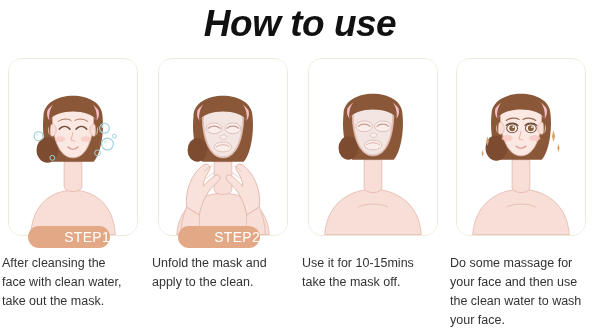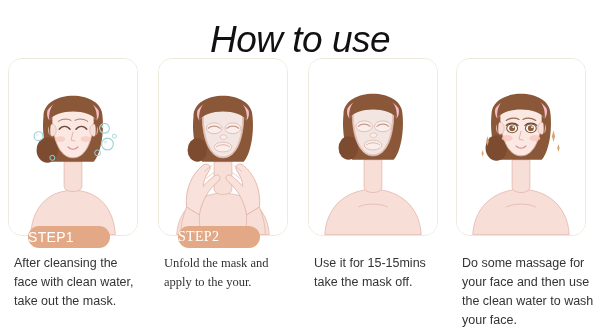--- a/index.html
+++ b/index.html
@@ -19,44 +19,43 @@
   
   .title {
     position: absolute;
     left: 0;
     top: 0;
     width: 600px;
     height: 50px;
     line-height: 48px;
     text-align: center;
     font-size: 37px;
-    font-weight: normal;
+    font-weight: bold;
     font-style: italic;
     letter-spacing: -0.5px;
     color: #111111;
     white-space: nowrap;
-    margin-top: 16px;
   }
 
   
   .steps {
     position: absolute;
     left: 0;
     top: 56px;
     width: 600px;
     height: 276px;
   }
   .step {
     position: absolute;
     top: 0;
     width: 146px;
     height: 276px;
   }
   .step-0 { left: 2px; }
-  .step-1 { left: 152px; font-family: Liberation Serif, serif; }
+  .step-1 { left: 152px; }
   .step-2 { left: 302px; }
   .step-3 { left: 450px; }
 
   .card {
     position: absolute;
     left: 6px;
     top: 2px;
     width: 130px;
     height: 178px;
     border: 1.5px solid #eeeadb;
@@ -81,28 +80,28 @@
     top: 170px;
     left: 26px;
     width: 82px;
     height: 22px;
     border-radius: 11px;
     background: #e3a987;
     color: #ffffff;
     font-size: 14px;
     font-weight: normal;
     line-height: 22px;
-    text-align: left;
+    text-align: right;
     letter-spacing: 0.3px;
   }
 
   
   .caption {
     position: absolute;
-    left: 12px;
+    left: 0;
     top: 198px;
     width: 148px;
     font-size: 12.5px;
     line-height: 19px;
     color: #333333;
     text-align: left;
     white-space: pre-line;
   }
   .step-3 .caption { width: 150px; }
 </style>
@@ -205,21 +204,21 @@
 
         <path d="M102 150 C104 132 96 116 86 108 C81 104 76 108 79 113 C83 119 85 124 85 129 C81 124 76 120 73 118 C69 116 66 120 70 124 C75 128 80 134 83 140 C86 146 88 152 89 158 Z" fill="#f9e2db" stroke="#e0b4a8" stroke-width="0.9" stroke-linejoin="round"></path>
         <path d="M84 114 C81 111 78 109 76 108" fill="none" stroke="#e0b4a8" stroke-width="0.7"></path>
         <path d="M82 121 C79 118 76 116 74 115" fill="none" stroke="#e0b4a8" stroke-width="0.7"></path>
 
         <path d="M102 150 C106 160 108 170 108 178 L88 178 C89 168 89 160 89 158 Z" fill="#f7ded7" stroke="#e3b6ab" stroke-width="0.8"></path>
       </svg>
     </div>
     <div class="badge">STEP2</div>
     <div class="caption">Unfold the mask and
-apply to the your.</div>
+apply to the clean.</div>
   </div>
 
   <div class="step step-2">
     <div class="card">
       <svg class="art" viewBox="0 0 130 178">
         <rect x="0" y="0" width="130" height="178" fill="#ffffff"></rect>
 
         <path d="M16 178 C18 146 42 132 65 132 C88 132 112 146 114 178 Z" fill="#f7ded7" stroke="#e3b6ab" stroke-width="0.8"></path>
 
         <path d="M56 102 L56 130 C56 137 74 137 74 130 L74 102 Z" fill="#f7ded7" stroke="#e3b6ab" stroke-width="0.8"></path>
@@ -238,21 +237,21 @@
         <ellipse cx="65" cy="87" rx="9" ry="5" fill="#fbeeea" stroke="#d9bdb4" stroke-width="0.9"></ellipse>
         <path d="M58 87 C62 84 68 84 72 87" fill="none" stroke="#d9a9a0" stroke-width="0.9"></path>
 
         <path d="M39 50 C48 35 82 35 91 50 C92 54 91 58 89 60 C80 46 50 46 41 60 C39 58 38 54 39 50 Z" fill="#f4bcc5"></path>
 
         <path d="M41 60 C48 48 82 48 89 60 C90 54 88 44 81 40 C72 34 58 34 49 40 C42 44 40 54 41 60 Z" fill="#8a5738"></path>
 
         <path d="M50 150 C57 146 73 146 80 150" fill="none" stroke="#e3b6ab" stroke-width="0.8"></path>
       </svg>
     </div>
-    <div class="caption">Use it for 15-15mins
+    <div class="caption">Use it for 10-15mins
 take the mask off.</div>
   </div>
 
   <div class="step step-3">
     <div class="card">
       <svg class="art" viewBox="0 0 130 178">
         <rect x="0" y="0" width="130" height="178" fill="#ffffff"></rect>
 
         <path d="M16 178 C18 146 42 132 65 132 C88 132 112 146 114 178 Z" fill="#f7ded7" stroke="#e3b6ab" stroke-width="0.8"></path>
 

